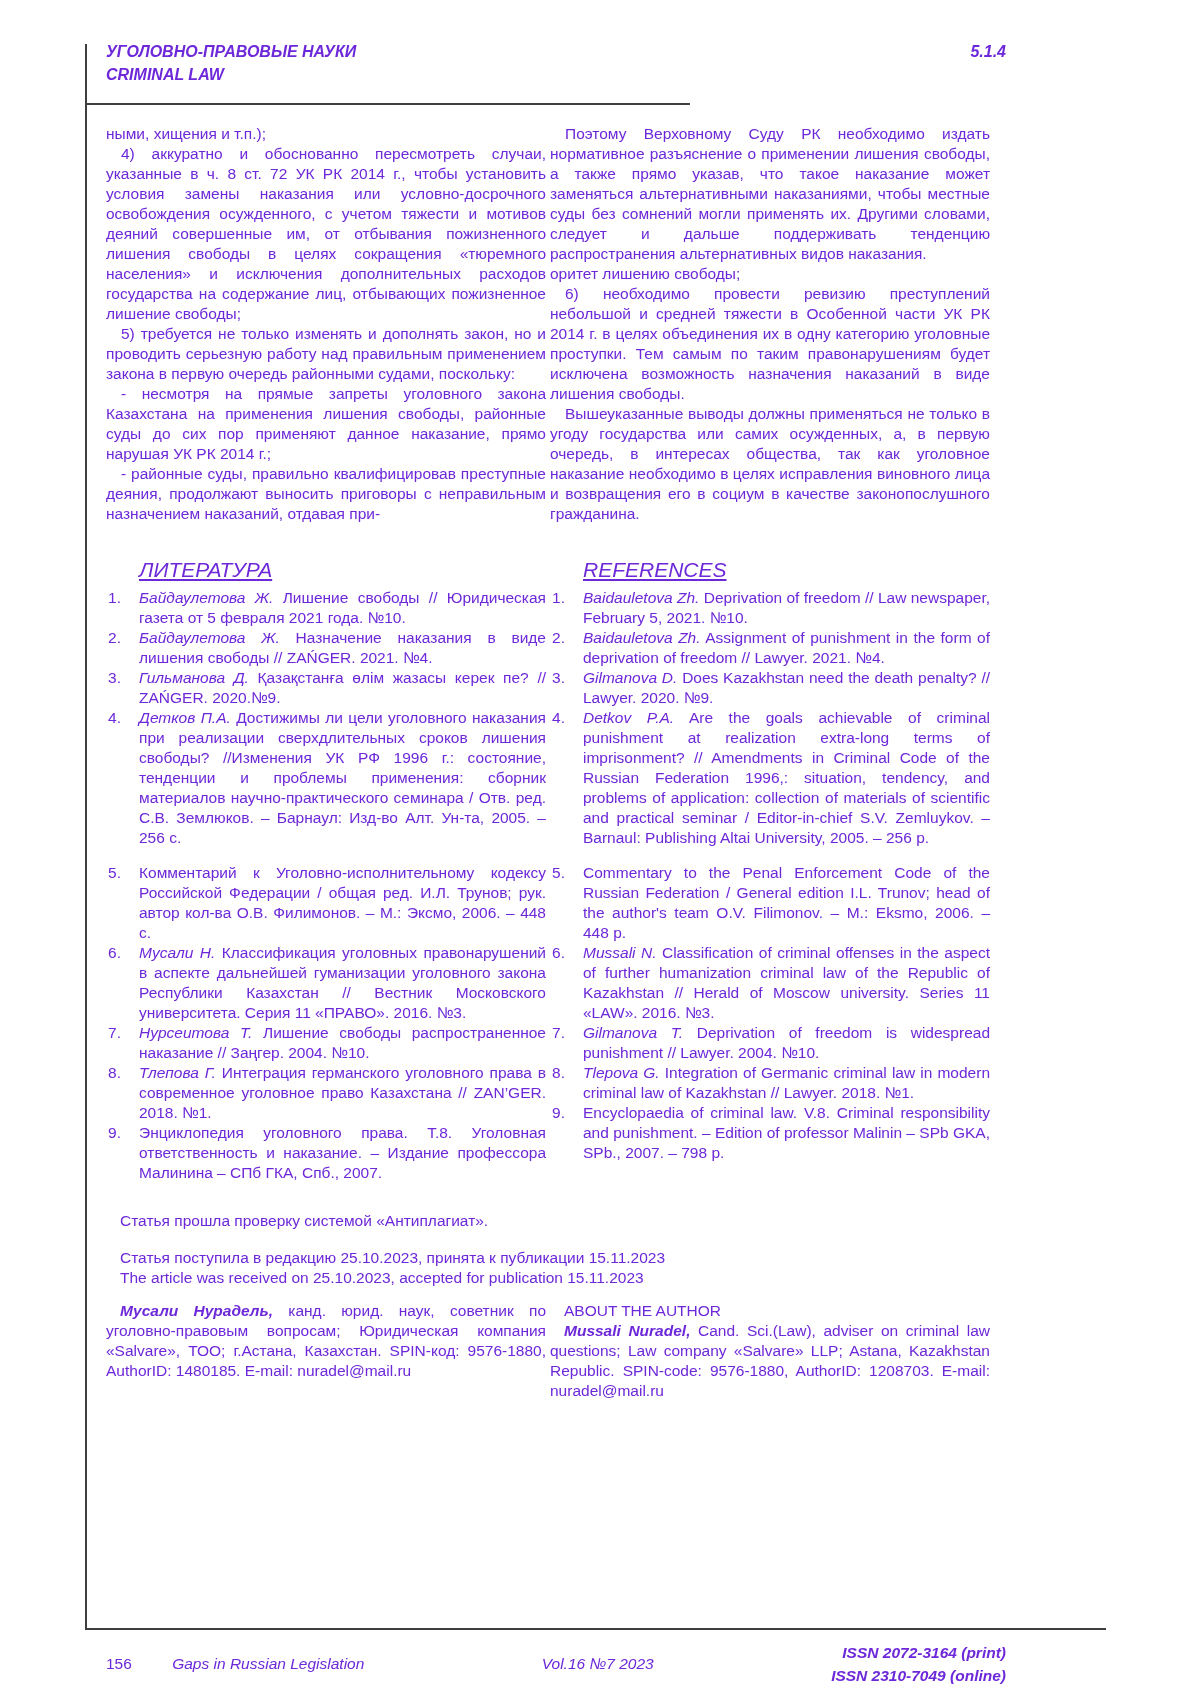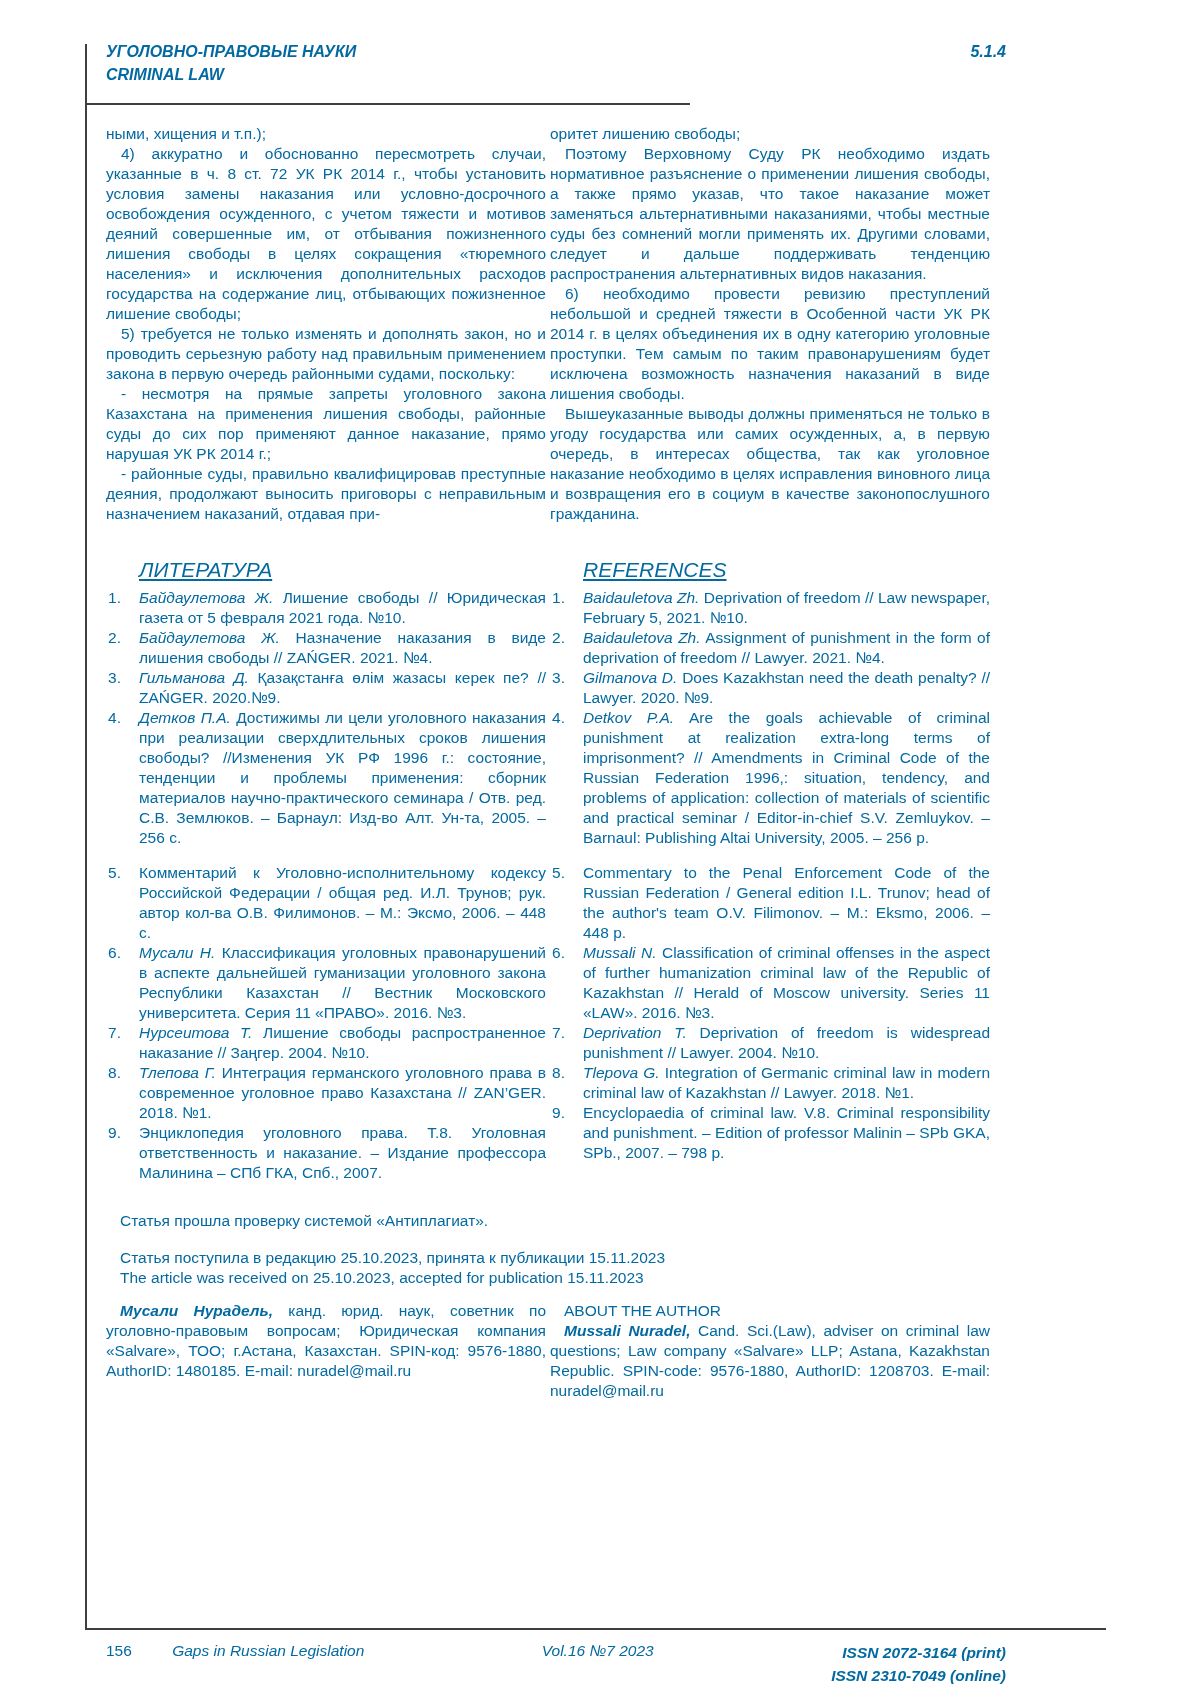--- a/index.html
+++ b/index.html
@@ -3,21 +3,21 @@
 <meta charset="utf-8">
 <style>
   * { box-sizing: border-box; }
   html, body { margin: 0; padding: 0; background: #e8e8e8; }
   .page {
     position: relative;
     width: 1200px;
     height: 1697px;
     margin: 0 auto;
     background: #ffffff;
-    color: #0369a1;
+    color: #6d28d9;
     font-family: "Liberation Sans", "DejaVu Sans", sans-serif;
     font-size: 15.5px;
     line-height: 20px;
     overflow: hidden;
   }
   .vrule {
     position: absolute;
     left: 85px; top: 44px;
     width: 1.5px; height: 1586px;
     background: #3f3f3f;
@@ -87,21 +87,21 @@
   .authors { margin-top: 13px; }
   .author-heading { margin: 0 0 0 14px; }
   .author-para { margin: 0; text-indent: 14px; text-align: justify; }
   .author-name { font-weight: bold; font-style: italic; }
   .footer {
     position: absolute;
     left: 106px; top: 1641px;
     width: 900px;
     display: flex;
     justify-content: space-between;
-    align-items: flex-start;
+    align-items: center;
   }
   .footer .pgnum { font-style: normal; }
   .footer .journal { font-style: italic; margin-left: 36px; }
   .footer .volume { font-style: italic; }
   .footer .issn {
     text-align: right;
     font-style: italic;
     font-weight: bold;
     line-height: 23px;
   }
@@ -140,34 +140,34 @@
           <li class="gap-after"><i class="ref-author">Детков П.А.</i><span> Достижимы ли цели уголовного наказания при реализации сверхдлительных сроков лишения свободы? //Изменения УК РФ 1996 г.: состояние, тенденции и проблемы применения: сборник материалов научно-практического семинара / Отв. ред. С.В. Землюков. – Барнаул: Изд-во Алт. Ун-та, 2005. – 256 с.</span></li>
           <li><i class="ref-author"></i><span>Комментарий к Уголовно-исполнительному кодексу Российской Федерации / общая ред. И.Л. Трунов; рук. автор кол-ва О.В. Филимонов. – М.: Эксмо, 2006. – 448 с.</span></li>
           <li><i class="ref-author">Мусали Н.</i><span> Классификация уголовных правонарушений в аспекте дальнейшей гуманизации уголовного закона Республики Казахстан // Вестник Московского университета. Серия 11 «ПРАВО». 2016. №3.</span></li>
           <li><i class="ref-author">Нурсеитова Т.</i><span> Лишение свободы распространенное наказание // Заңгер. 2004. №10.</span></li>
           <li><i class="ref-author">Тлепова Г.</i><span> Интеграция германского уголовного права в современное уголовное право Казахстана // ZAN’GER. 2018. №1.</span></li>
           <li><i class="ref-author"></i><span>Энциклопедия уголовного права. Т.8. Уголовная ответственность и наказание. – Издание профессора Малинина – СПб ГКА, Спб., 2007.</span></li>
         </ol>
       </div>
 
       <div class="col">
+        <p class="para">Поэтому Верховному Суду РК необходимо издать нормативное разъяснение о применении лишения свободы, а также прямо указав, что такое наказание может заменяться альтернативными наказаниями, чтобы местные суды без сомнений могли применять их. Другими словами, следует и дальше поддерживать тенденцию распространения альтернативных видов наказания.</p>
         <p class="para no-indent">оритет лишению свободы;</p>
-        <p class="para">Поэтому Верховному Суду РК необходимо издать нормативное разъяснение о применении лишения свободы, а также прямо указав, что такое наказание может заменяться альтернативными наказаниями, чтобы местные суды без сомнений могли применять их. Другими словами, следует и дальше поддерживать тенденцию распространения альтернативных видов наказания.</p>
         <p class="para">6) необходимо провести ревизию преступлений небольшой и средней тяжести в Особенной части УК РК 2014 г. в целях объединения их в одну категорию уголовные проступки. Тем самым по таким правонарушениям будет исключена возможность назначения наказаний в виде лишения свободы.</p>
         <p class="para">Вышеуказанные выводы должны применяться не только в угоду государства или самих осужденных, а, в первую очередь, в интересах общества, так как уголовное наказание необходимо в целях исправления виновного лица и возвращения его в социум в качестве законопослушного гражданина.</p>
 
         <div class="ref-heading">REFERENCES</div>
         <ol class="ref-list">
           <li><i class="ref-author">Baidauletova Zh.</i><span> Deprivation of freedom // Law newspaper, February 5, 2021. №10.</span></li>
           <li><i class="ref-author">Baidauletova Zh.</i><span> Assignment of punishment in the form of deprivation of freedom // Lawyer. 2021. №4.</span></li>
           <li><i class="ref-author">Gilmanova D.</i><span> Does Kazakhstan need the death penalty? // Lawyer. 2020. №9.</span></li>
           <li class="gap-after"><i class="ref-author">Detkov P.A.</i><span> Are the goals achievable of criminal punishment at realization extra-long terms of imprisonment? // Amendments in Criminal Code of the Russian Federation 1996,: situation, tendency, and problems of application: collection of materials of scientific and practical seminar / Editor-in-chief S.V. Zemluykov. – Barnaul: Publishing Altai University, 2005. – 256 p.</span></li>
           <li><i class="ref-author"></i><span>Commentary to the Penal Enforcement Code of the Russian Federation / General edition I.L. Trunov; head of the author's team O.V. Filimonov. – M.: Eksmo, 2006. – 448 p.</span></li>
           <li><i class="ref-author">Mussali N.</i><span> Classification of criminal offenses in the aspect of further humanization criminal law of the Republic of Kazakhstan // Herald of Moscow university. Series 11 «LAW». 2016. №3.</span></li>
-          <li><i class="ref-author">Deprivation T.</i><span> Deprivation of freedom is widespread punishment // Lawyer. 2004. №10.</span></li>
+          <li><i class="ref-author">Gilmanova T.</i><span> Deprivation of freedom is widespread punishment // Lawyer. 2004. №10.</span></li>
           <li><i class="ref-author">Tlepova G.</i><span> Integration of Germanic criminal law in modern criminal law of Kazakhstan // Lawyer. 2018. №1.</span></li>
           <li><i class="ref-author"></i><span>Encyclopaedia of criminal law. V.8. Criminal responsibility and punishment. – Edition of professor Malinin – SPb GKA, SPb., 2007. – 798 p.</span></li>
         </ol>
       </div>
     </div>
 
     <p class="note">Статья прошла проверку системой «Антиплагиат».</p>
 
     <div class="received">
       <p>Статья поступила в редакцию 25.10.2023, принята к публикации 15.11.2023</p>

